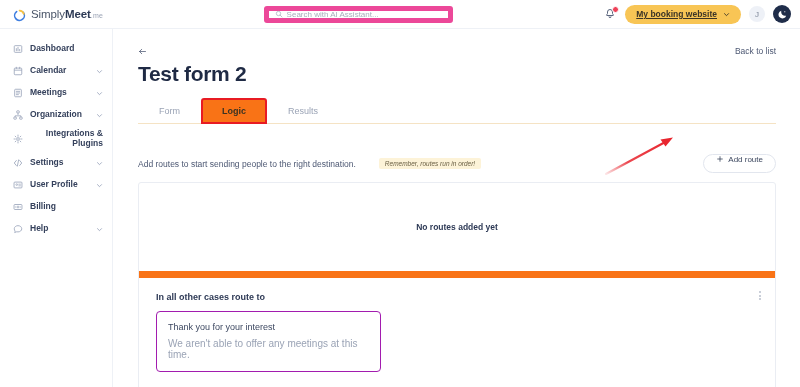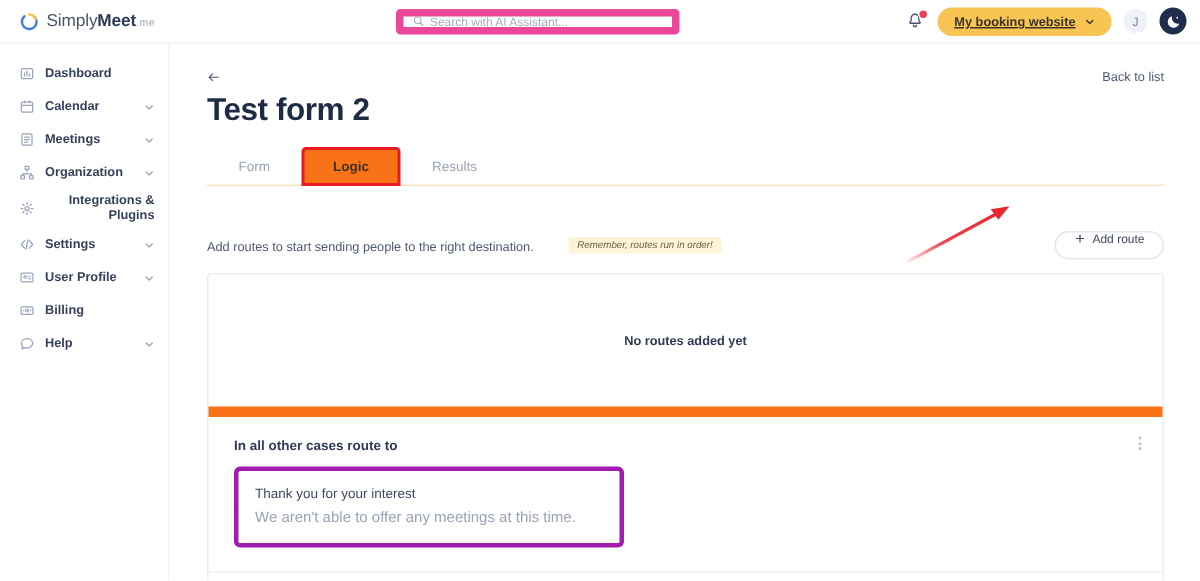--- a/index.html
+++ b/index.html
@@ -125,22 +125,22 @@
     height: 95px; display: flex; align-items: center; justify-content: center;
     border-bottom: 7px solid #f97316;
   }
   .empty-zone span { font-size: 8.5px; font-weight: 700; color: #2e3a56; }
 
   .fallback-sec { padding: 14px 17px 16px 17px; border-bottom: 1px solid #eef0f5; position: relative; }
   .fallback-title { font-size: 9px; font-weight: 700; color: #2e3a56; }
   .kebab { position: absolute; right: 14px; top: 13px; cursor: pointer; display: flex; flex-direction: column; gap: 1.5px; align-items: center; }
   .kebab i { width: 2px; height: 2px; background: #b8bfcd; border-radius: 50%; display: block; }
   .dest-box {
-    margin-top: 9px; width: 260px;
-    border: 3px solid #a21caf; border-radius: 4px;
+    margin-top: 9px; width: 225px;
+    border: 1px solid #a21caf; border-radius: 4px;
     padding: 10px 11px 11px 11px;
   }
   .dest-title { font-size: 9px; color: #3d4861; }
   .dest-sub { font-size: 10px; color: #9aa3b5; margin-top: 6px; }
 
   .card-footer { height: 40px; display: flex; align-items: center; justify-content: flex-end; padding-right: 14px; }
   .publish-btn {
     height: 20px; border-radius: 11px;
     background: #57b4ec; color: #fff;
     font-size: 8.5px; padding: 0 15px;

